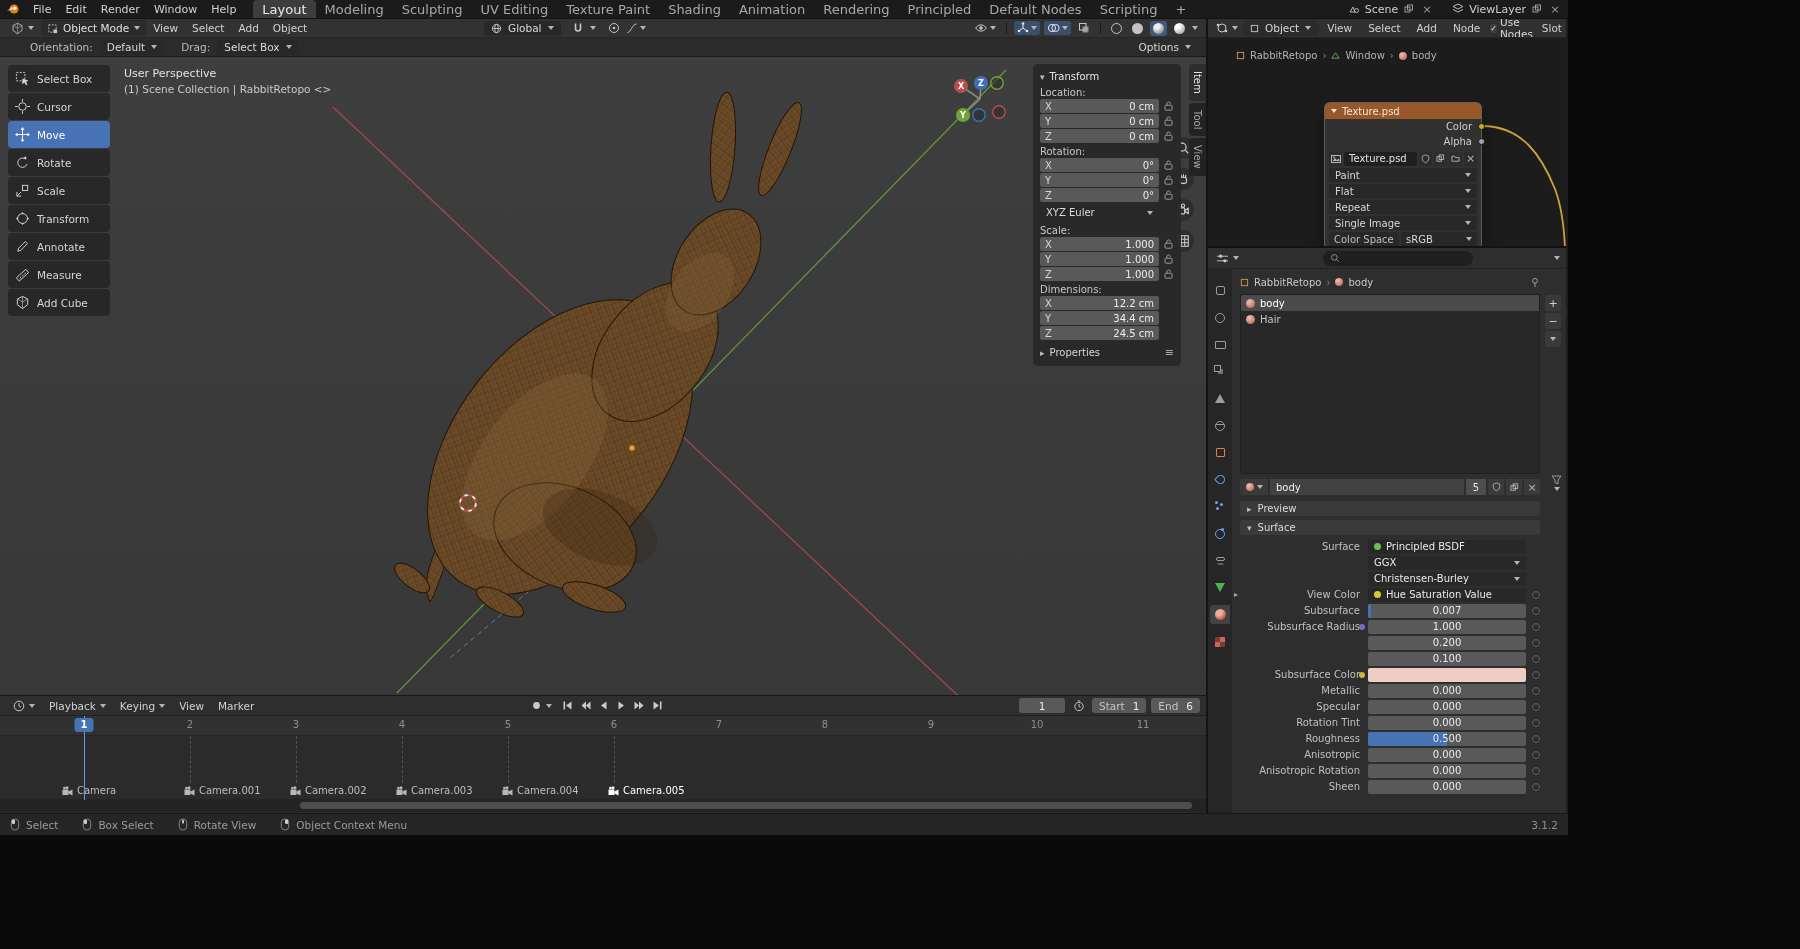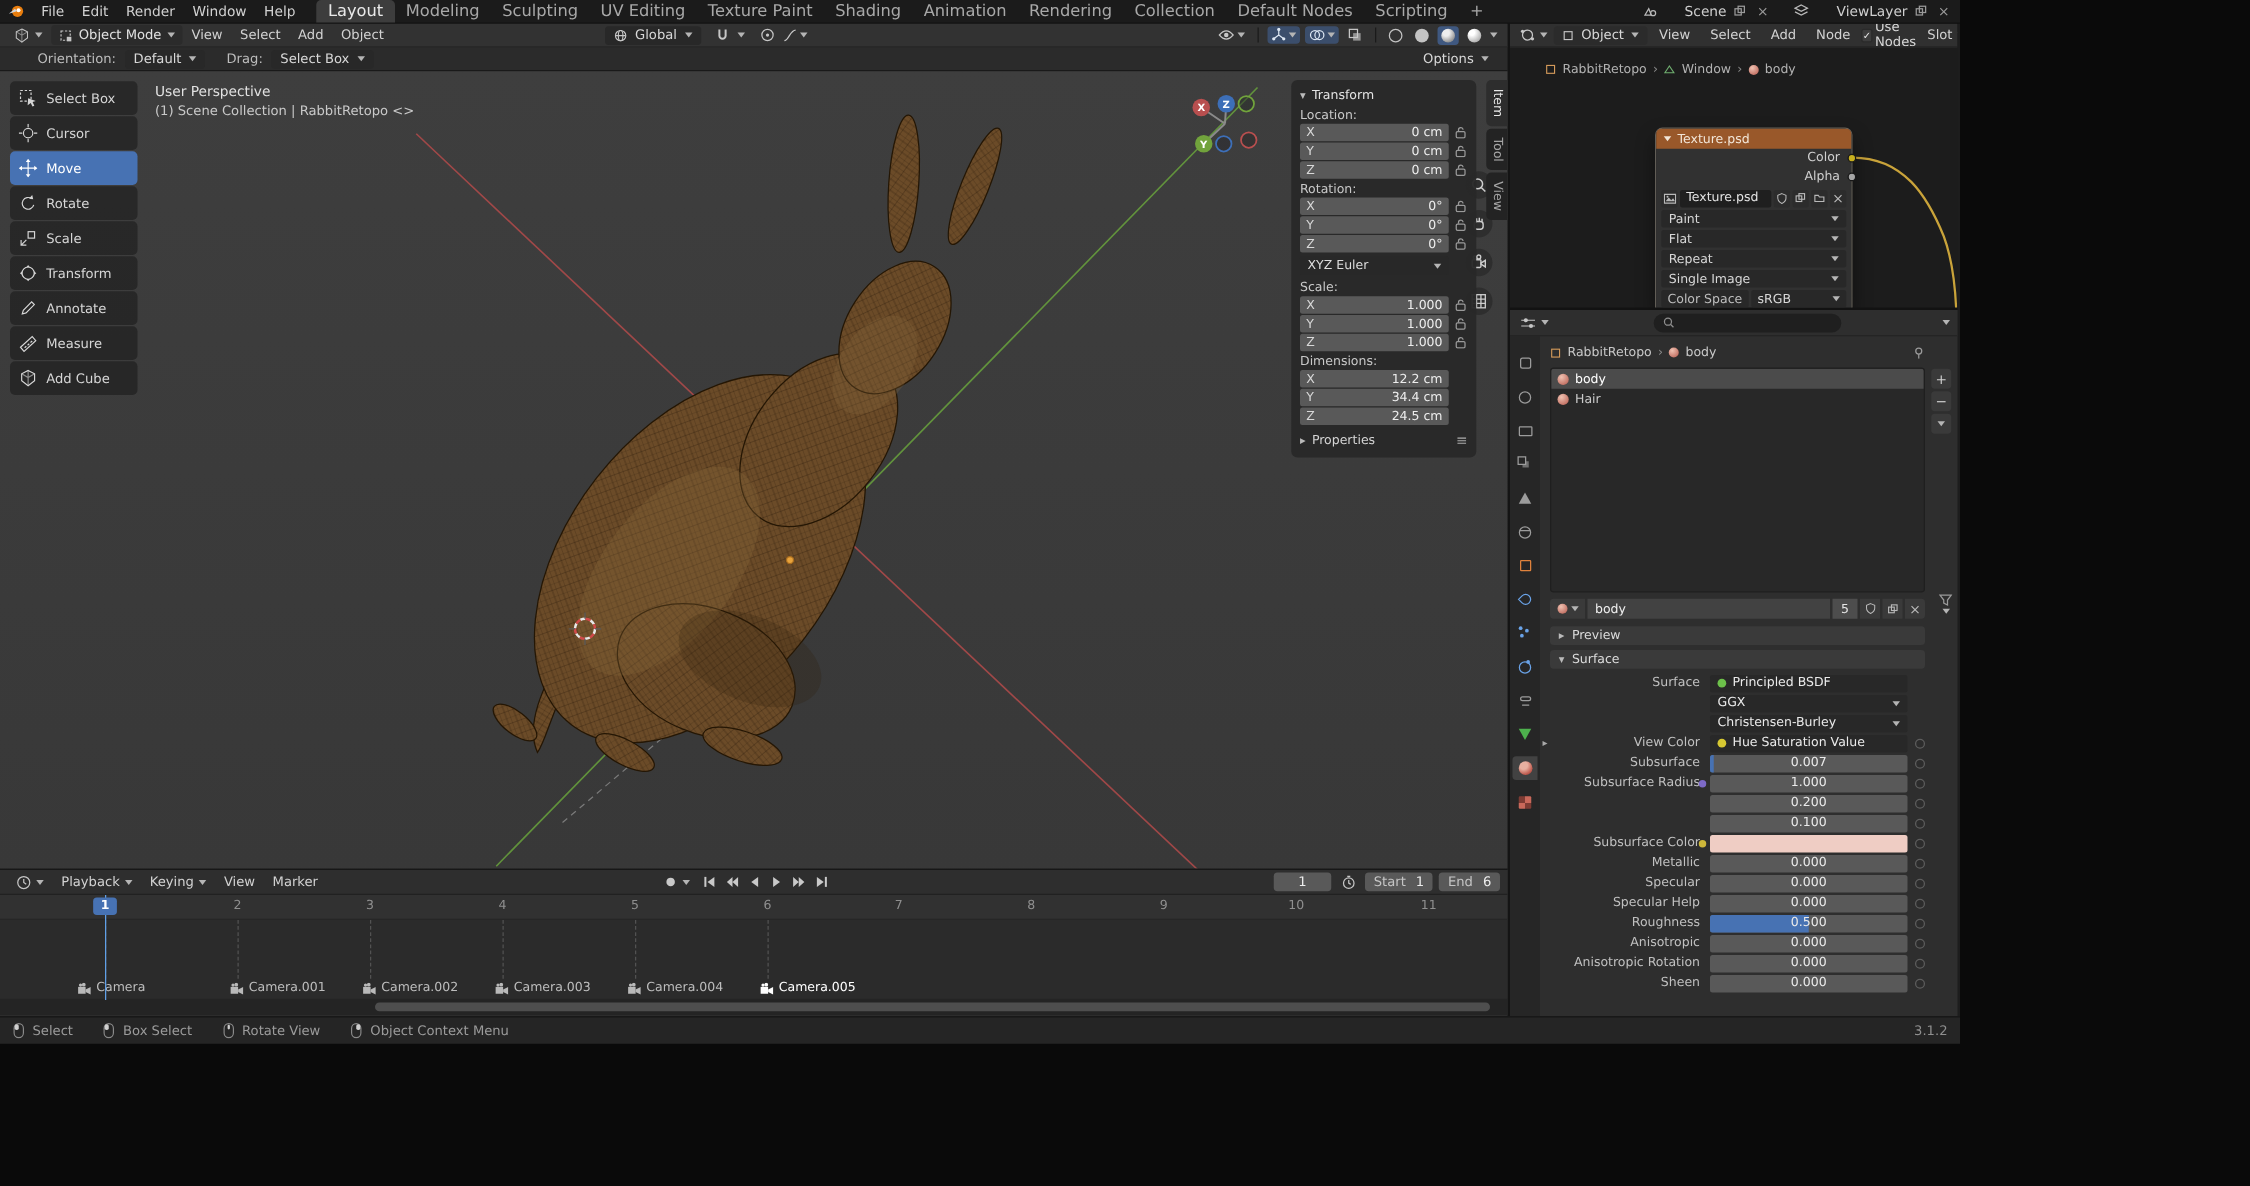--- a/index.html
+++ b/index.html
@@ -12,21 +12,21 @@
   .mbtn{padding:0 7px;color:#d2d2d2;display:flex;align-items:center;gap:4px;height:100%}
   .sep{width:1px;height:12px;background:#1a1a1a;margin:0 3px}
   
   .topbar{position:absolute;left:0;top:0;width:1568px;height:19px;background:#1b1b1b;display:flex;align-items:stretch;border-bottom:1px solid #121212}
   .tb-left{display:flex;align-items:stretch}
   .logo{width:26px;display:flex;align-items:center;justify-content:center}
   .ws-wrap{display:flex;align-items:stretch;margin-left:10px}
   .ws{display:flex;align-items:center;padding:0 9px;color:#a8a8a8;border-radius:4px 4px 0 0;font-size:13px}
   .ws.active{background:#3d3d3d;color:#e9e9e9}
   .tb-right{margin-left:auto;display:flex;align-items:center;gap:4px;padding-right:6px}
-  .tb-chip{display:flex;gap:22px;color:#cfcfcf}
+  .tb-chip{display:flex;gap:5px;color:#cfcfcf}
   .mini-btn{width:14px;height:14px;display:flex;align-items:center;justify-content:center;color:#9a9a9a;border-radius:2px}
   .x-btn::before{content:"×";font-size:11px;line-height:1}
   
   .main{position:absolute;left:0;top:19px;width:1568px;height:794px;display:flex}
   .left-col{width:1208px;position:relative;border-right:2px solid #141414}
   .right-col{width:358px;display:flex;flex-direction:column}
   
   .vp-header{height:19px;background:#323232;display:flex;align-items:center;padding:0 4px;border-bottom:1px solid #262626;font-size:10.5px}
   .mode-chip{display:flex;align-items:center;gap:5px;background:#2b2b2b;border-radius:3px;height:16px;padding:0 6px;color:#e0e0e0}
   .vh-right{margin-left:auto;display:flex;align-items:center;gap:4px;padding-right:4px}
@@ -221,21 +221,21 @@
         <div class="ws">
               <span>Shading</span>
             </div>
         <div class="ws">
               <span>Animation</span>
             </div>
         <div class="ws">
               <span>Rendering</span>
             </div>
         <div class="ws">
-              <span>Collection</span>
+              <span>Principled</span>
             </div>
         <div class="ws">
               <span>Default Nodes</span>
             </div>
         <div class="ws">
               <span>Scripting</span>
             </div>
         <div class="ws">
               <span>+</span>
             </div>
@@ -1265,21 +1265,21 @@
               <span class="pdot"></span>
             </div>
             <div class="prow">
               <div class="plabel">Specular</div>
               <div class="pfield">
                     <span class="pval">0.000</span>
                   </div>
               <span class="pdot"></span>
             </div>
             <div class="prow">
-              <div class="plabel">Specular Help</div>
+              <div class="plabel">Rotation Tint</div>
               <div class="pfield">
                     <span class="pval">0.000</span>
                   </div>
               <span class="pdot"></span>
             </div>
             <div class="prow">
               <div class="plabel">Roughness</div>
               <div class="pfield">
                 <span class="fillbar" style="width:50%"></span>
                 <span class="pval">0.500</span>

